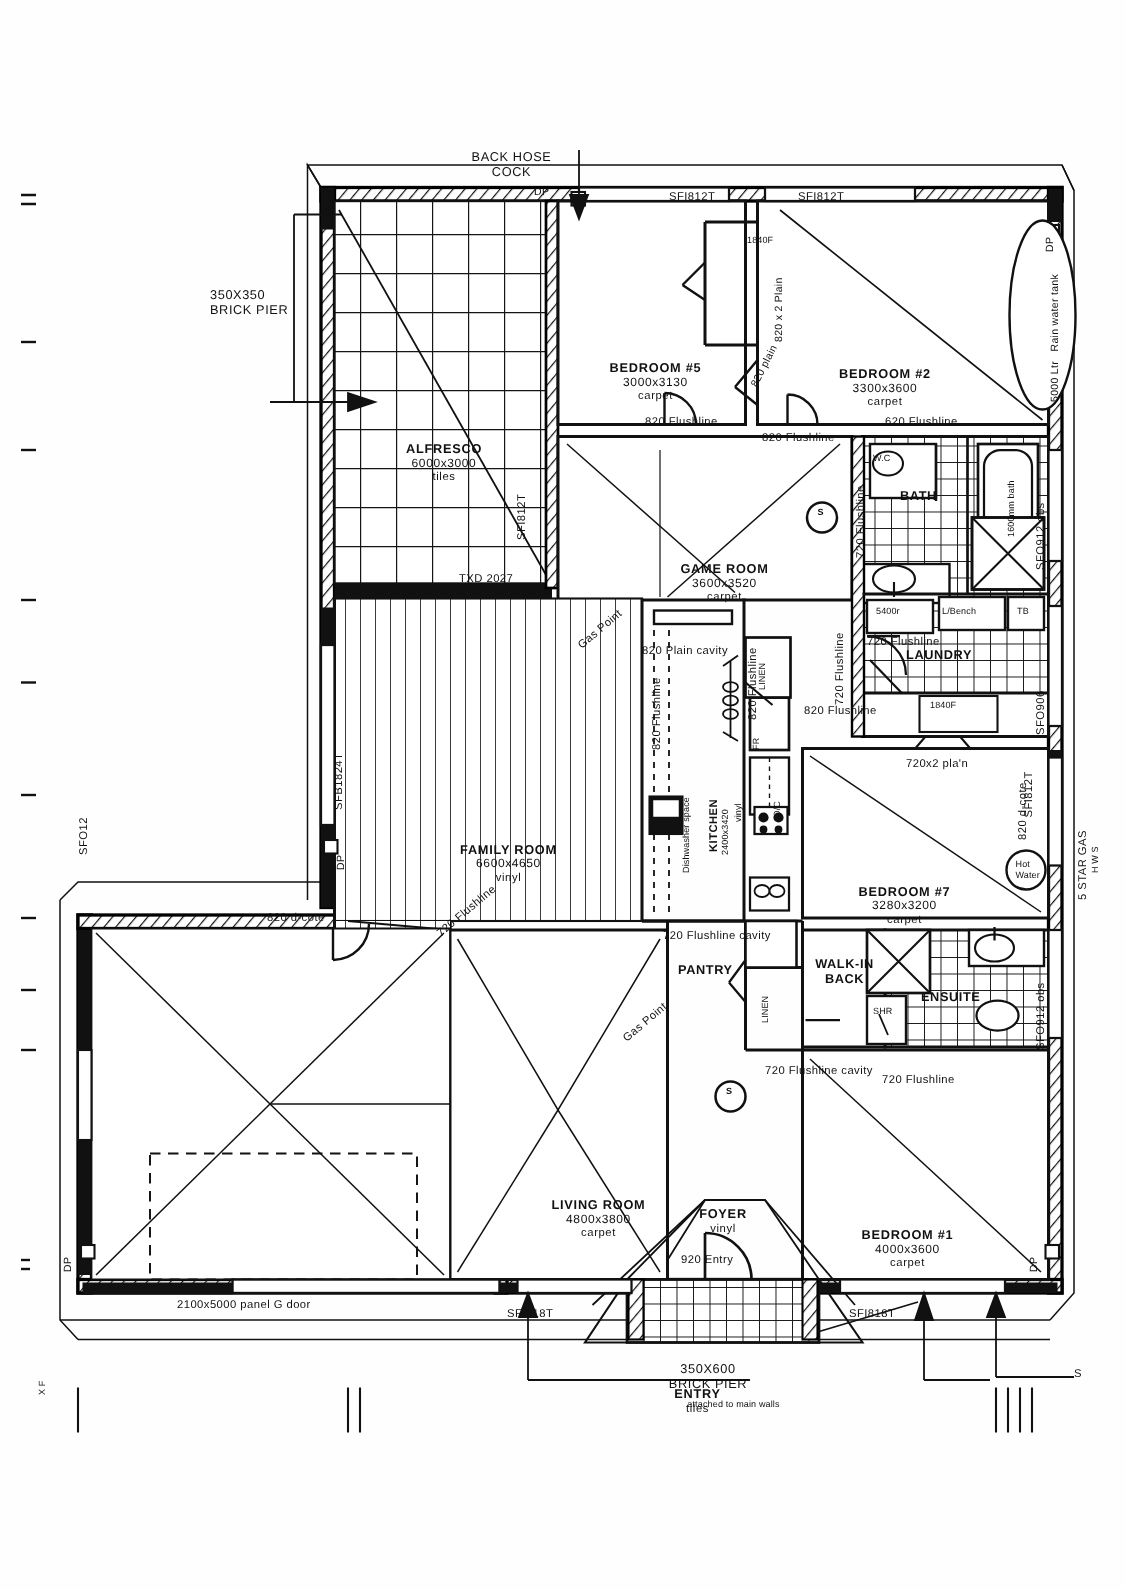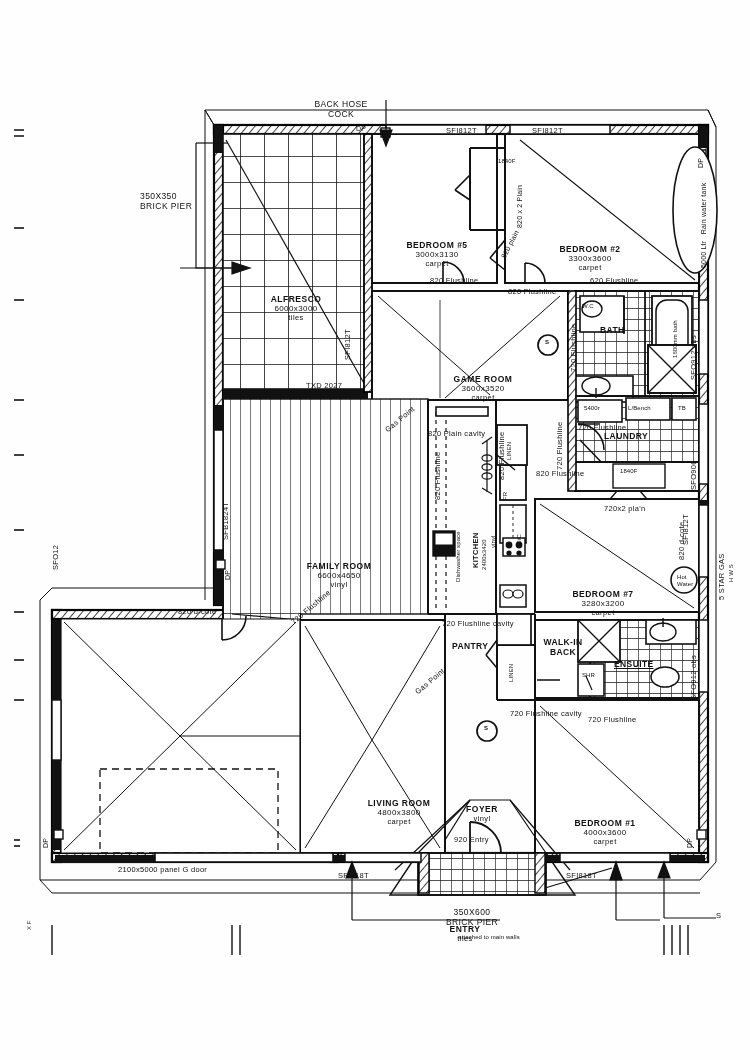--- a/index.html
+++ b/index.html
@@ -468,21 +468,21 @@
 <div class="lbl mini rot90" style="left:506px;top:460px;"><span>LINEN</span></div>
 <div class="lbl win" style="left:428px;top:430px;"><span>820 Plain cavity</span></div>
 <div class="lbl win rotd" style="left:384px;top:428px;"><span>Gas Point</span></div>
 
 <div class="lbl rm" style="left:548px;top:533px;width:110px;">
   <b>BEDROOM #7</b><i>3280x3200</i><u>carpet</u>
 </div>
 
 <div class="lbl rm bold" style="left:536px;top:638px;width:54px;"><span>WALK-IN
 BACK</span></div>
-<div class="lbl rm bold" style="left:614px;top:660px;text-decoration:underline;"><span>ENSUITE</span></div>
+<div class="lbl rm bold" style="left:614px;top:660px;"><span>ENSUITE</span></div>
 <div class="lbl mini" style="left:582px;top:672px;"><span>SHR</span></div>
 <div class="lbl win" style="left:442px;top:620px;"><span>720 Flushline cavity</span></div>
 <div class="lbl win" style="left:510px;top:710px;"><span>720 Flushline cavity</span></div>
 <div class="lbl win" style="left:588px;top:716px;"><span>720 Flushline</span></div>
 
 <div class="lbl rm bold" style="left:452px;top:642px;"><span>PANTRY</span></div>
 <div class="lbl mini rot90" style="left:508px;top:682px;"><span>LINEN</span></div>
 <div class="lbl win rot90" style="left:492px;top:712px;"><span style="opacity:0">.</span></div>
 <div class="lbl win rot90" style="left:500px;top:720px;"><span style="opacity:0">.</span></div>
 

